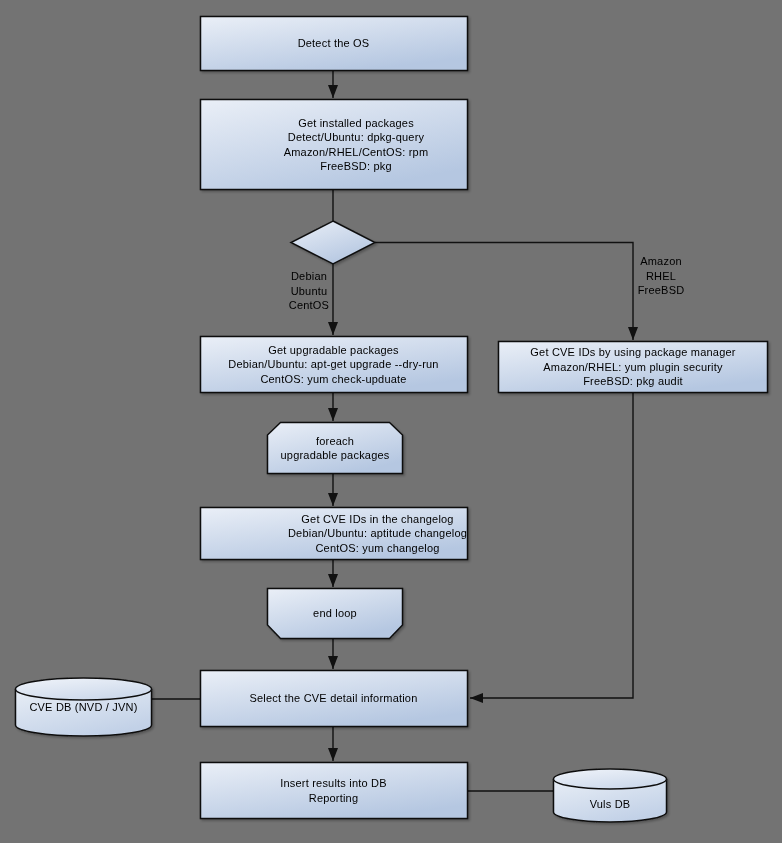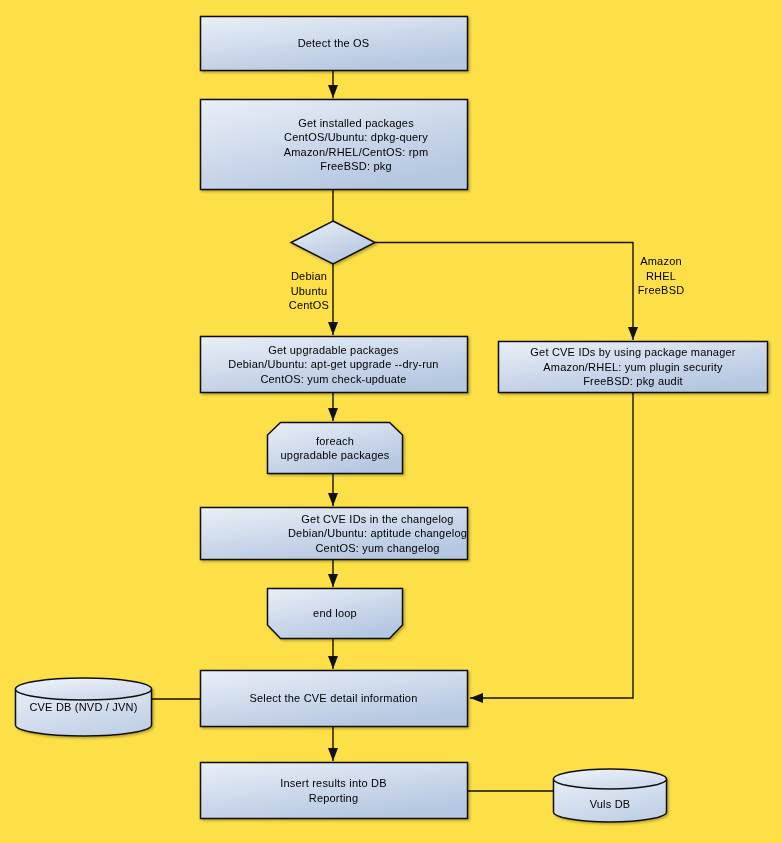--- a/index.html
+++ b/index.html
@@ -1,20 +1,20 @@
 <!DOCTYPE html>
 <html><head>
 <meta charset="utf-8">
 <style>
   html, body { margin: 0; padding: 0; background: #ffffff; }
   .canvas {
     position: relative;
     width: 782px;
     height: 843px;
-    background: #fde047;
+    background: #737373;
     font-family: "Liberation Sans", "DejaVu Sans", sans-serif;
     color: #000000;
     overflow: hidden;
   }
   .canvas svg { position: absolute; left: 0; top: 0; }
   .label {
     position: absolute;
     display: flex;
     flex-direction: column;
     align-items: center;
@@ -88,21 +88,21 @@
       <ellipse cx="610" cy="779" rx="56.5" ry="10" fill="url(#gCylTop)"></ellipse>
     </g>
   </svg>
 
   <div class="label" style="left:200px; top:16px;  width:267px; height:54px;">
     <div>Detect the OS</div>
   </div>
 
   <div class="label" style="left:200px; top:99px;  width:312px; height:91px;">
     <div>Get installed packages</div>
-    <div>CentOS/Ubuntu: dpkg-query</div>
+    <div>Detect/Ubuntu: dpkg-query</div>
     <div>Amazon/RHEL/CentOS: rpm</div>
     <div>FreeBSD: pkg</div>
   </div>
 
   <div class="label" style="left:270px; top:269px; width:78px;">
     <div>Debian</div>
     <div>Ubuntu</div>
     <div>CentOS</div>
   </div>
 

